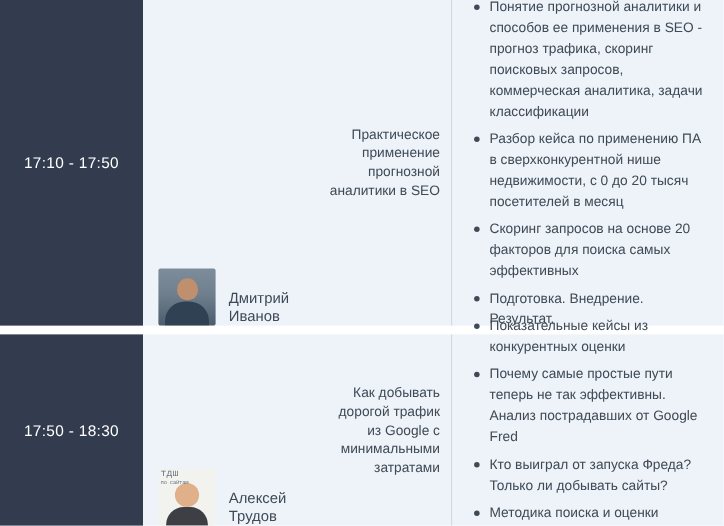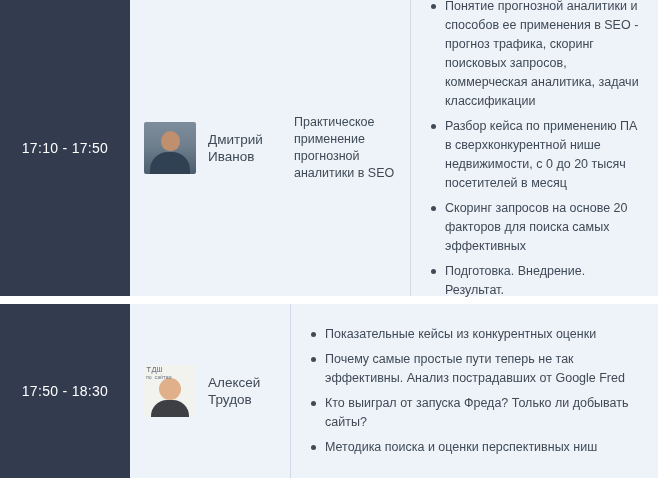--- a/index.html
+++ b/index.html
@@ -37,21 +37,21 @@
     justify-content: center;
     font-size: 14px;
     letter-spacing: 0.3px;
     text-align: right;
   }
 
   .speaker-cell {
     width: 160px;
     min-width: 160px;
     display: flex;
-    align-items: center;
+    align-items: flex-end;
     padding-left: 14px;
     box-sizing: border-box;
   }
   .avatar {
     width: 52px;
     height: 52px;
     min-width: 52px;
     border-radius: 2px;
     overflow: hidden;
     position: relative;
@@ -133,20 +133,21 @@
   .topic-cell {
     width: 120px;
     min-width: 120px;
     display: flex;
     align-items: center;
     padding: 0 10px 0 4px;
     box-sizing: border-box;
     font-size: 12.5px;
     line-height: 17px;
     color: #3f4a56;
+    text-align: right;
   }
 
   .points-cell {
     flex: 1;
     display: flex;
     align-items: center;
     border-left: 1px solid #cfdae6;
     padding: 6px 14px 6px 0;
     box-sizing: border-box;
   }
@@ -200,20 +201,21 @@
     <div class="time-cell">17:50 - 18:30</div>
     <div class="speaker-cell">
       <div class="avatar avatar-2">
         <div class="avatar-watermark">
           <span>тдш</span>
           <small>по сайтам</small>
         </div>
       </div>
       <div class="speaker-name">Алексей Трудов</div>
     </div>
+    <div class="topic-cell">Как добывать дорогой трафик из Google с минимальными затратами</div>
     <div class="points-cell">
       <ul>
         <li>Показательные кейсы из конкурентных оценки</li>
         <li>Почему самые простые пути теперь не так эффективны. Анализ пострадавших от Google Fred</li>
         <li>Кто выиграл от запуска Фреда? Только ли добывать сайты?</li>
         <li>Методика поиска и оценки перспективных ниш</li>
       </ul>
     </div>
   </div>
 

